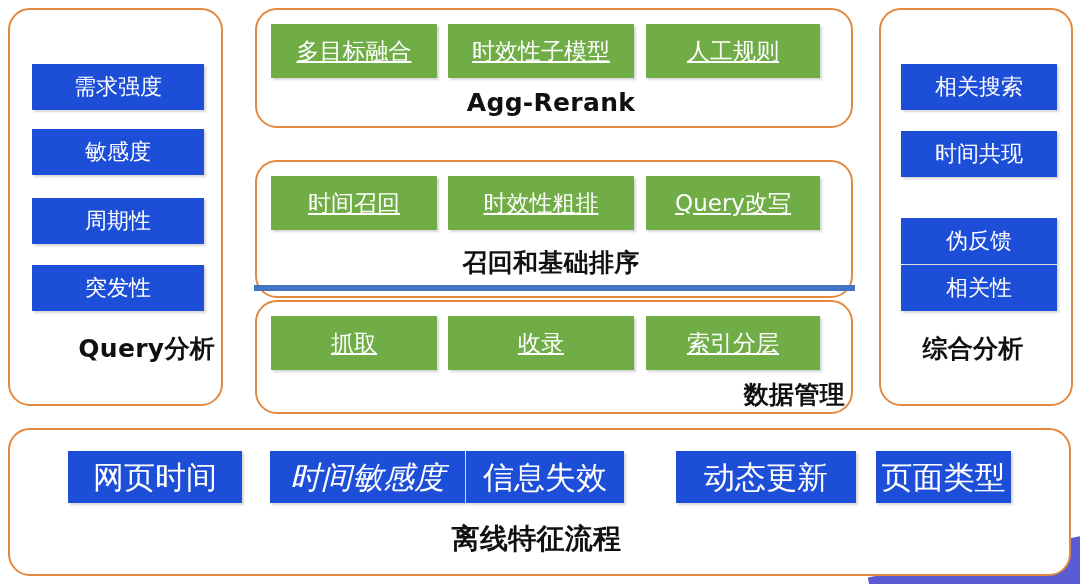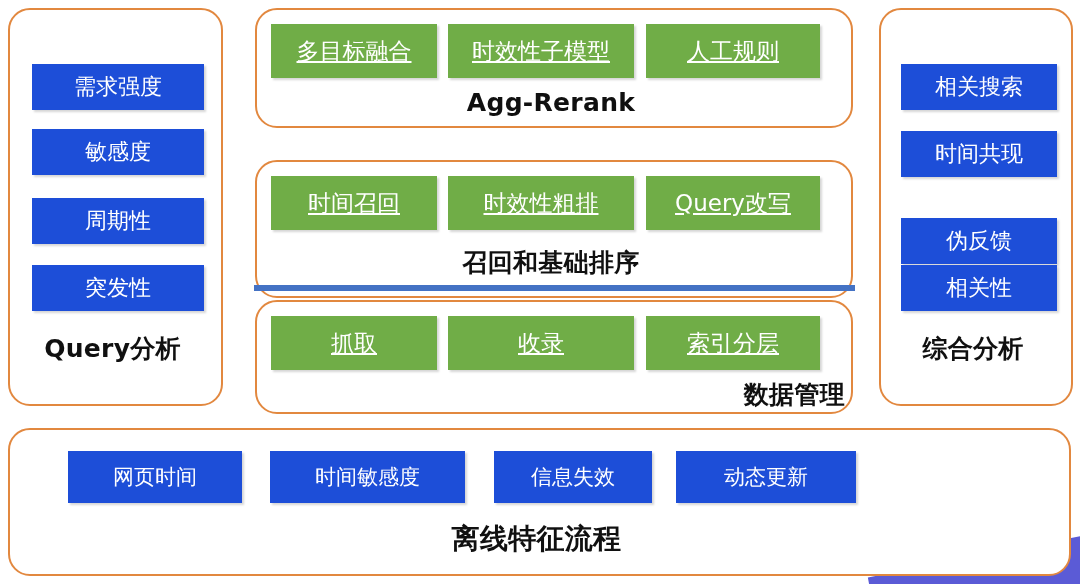--- a/index.html
+++ b/index.html
@@ -91,36 +91,36 @@
     left: 254px;
     top: 285px;
     width: 601px;
     height: 6px;
     background: #4472c4;
     z-index: 3;
   }
 
   
   #panel-offline { left: 8px; top: 428px; width: 1063px; height: 148px; }
-  .bottom-chip { top: 21px; height: 52px; font-size: 21px; }
+  .bottom-chip { top: 21px; height: 52px; font-size: 31px; }
   .bottom-label { font-size: 28px; }
 </style>
 </head>
 <body>
 
 <div id="canvas">
 
   <div class="corner-ribbon"></div>
 
   <div class="panel" id="panel-query">
     <div class="chip blue side-chip" style="top:54px;">需求强度</div>
     <div class="chip blue side-chip" style="top:119px;">敏感度</div>
     <div class="chip blue side-chip" style="top:188px;">周期性</div>
     <div class="chip blue side-chip" style="top:255px;">突发性</div>
-    <div class="panel-label side-label" style="top:322px;">Query分析</div>
+    <div class="panel-label side-label" style="top:322px;text-align:right;">Query分析</div>
   </div>
 
   <div class="panel" id="panel-agg">
     <div class="chip green center-chip" style="left:14px; width:166px;">多目标融合</div>
     <div class="chip green center-chip" style="left:191px; width:186px;">时效性子模型</div>
     <div class="chip green center-chip" style="left:389px; width:174px;">人工规则</div>
     <div class="panel-label center-label" style="top:78px;">Agg-Rerank</div>
   </div>
 
   <div class="panel" id="panel-recall">
@@ -142,19 +142,20 @@
   <div class="panel" id="panel-compsis">
     <div class="chip blue side-chip" style="top:54px;">相关搜索</div>
     <div class="chip blue side-chip" style="top:121px;">时间共现</div>
     <div class="chip blue side-chip" style="top:180px;margin-top:28px;">伪反馈</div>
     <div class="chip blue side-chip" style="top:255px;">相关性</div>
     <div class="panel-label side-label" style="top:322px;">综合分析</div>
   </div>
 
   <div class="panel" id="panel-offline">
     <div class="chip blue bottom-chip" style="left:58px; width:174px;">网页时间</div>
-    <div class="chip blue bottom-chip" style="left:260px; width:195px;">时间敏感度</div>
-    <div class="chip blue bottom-chip" style="left:484px; width:158px;">信息失效</div>
+    <div class="chip blue bottom-chip" style="left:260px; width:195px;font-style:italic;">时间敏感度</div>
+    <div class="chip blue bottom-chip" style="left:456px; width:158px;">信息失效</div>
     <div class="chip blue bottom-chip" style="left:666px; width:180px;">动态更新</div>
+    <div class="chip blue bottom-chip" style="left:866px; width:135px;">页面类型</div>
     <div class="panel-label bottom-label" style="top:90px;">离线特征流程</div>
   </div>
 
 </div>
 
 </body></html>

